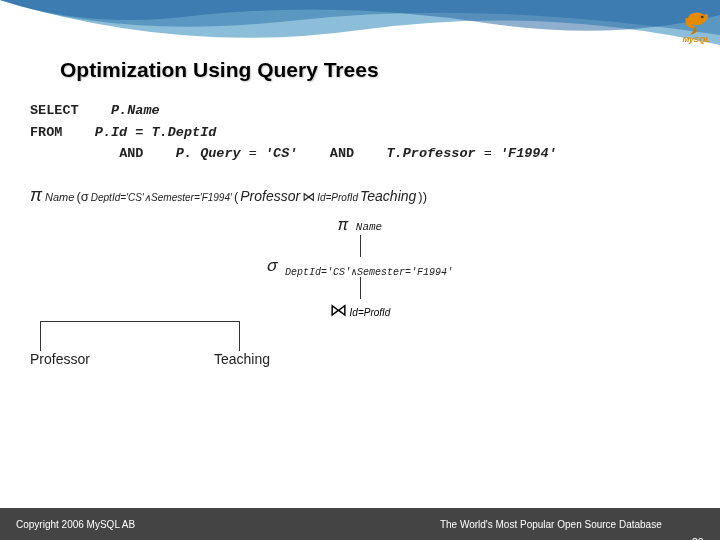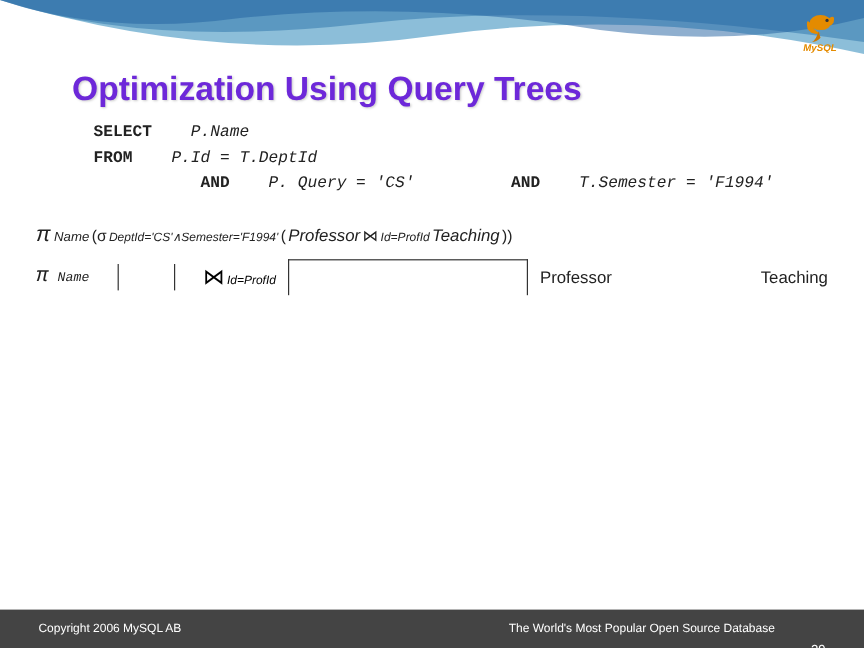--- a/index.html
+++ b/index.html
@@ -23,44 +23,44 @@
 
     .top-banner svg {
       width: 100%;
       height: 100%;
     }
 
     
     .mysql-logo {
       position: absolute;
       top: 8px;
-      right: 20px;
+      right: 7px;
       font-size: 18px;
       font-weight: bold;
       color: #e48b00;
       font-style: italic;
       display: flex;
       align-items: center;
       gap: 4px;
     }
 
     .mysql-dolphin {
       width: 36px;
       height: 36px;
     }
 
     
     .page-title {
       position: absolute;
       top: 58px;
       left: 60px;
       right: 60px;
-      font-size: 28px;
-      font-weight: bold;
-      color: #6d28d9;
+      font-size: 21px;
+      font-weight: bold;
+      color: #000000;
       text-shadow: 1px 1px 2px #ccc;
     }
 
     
     .main-content {
       position: absolute;
       top: 100px;
       left: 30px;
       right: 30px;
       bottom: 40px;
@@ -70,25 +70,25 @@
     .sql-block {
       font-family: 'Courier New', monospace;
       font-size: 13.5px;
       line-height: 1.6;
       color: #222;
       margin-bottom: 20px;
     }
 
     .sql-block .kw {
       font-weight: bold;
-      margin-left: 48px;
     }
 
     .sql-italic {
       font-style: italic;
+      font-weight: bold;
     }
 
     
     .formula-line {
       font-size: 13px;
       margin: 14px 0 10px 0;
       display: flex;
       align-items: baseline;
       flex-wrap: wrap;
       gap: 2px;
@@ -104,22 +104,21 @@
 
     .subscript-text {
       font-size: 10px;
       vertical-align: sub;
       font-style: italic;
     }
 
     
     .tree-container {
       display: flex;
-      flex-direction: row;
-      align-items: center;
+      flex-direction: column;
       margin-top: 10px;
       position: relative;
     }
 
     .tree-node {
       text-align: center;
       font-family: 'Courier New', monospace;
       font-size: 13px;
       font-style: italic;
       color: #222;
@@ -157,21 +156,21 @@
     .bottom-bar {
       position: absolute;
       bottom: 0;
       left: 0;
       right: 0;
       height: 32px;
       background: #444;
       display: flex;
       align-items: center;
       justify-content: space-between;
-      padding: 0 32px;
+      padding: 0 16px;
       color: white;
       font-size: 10px;
     }
 
     .bottom-right {
       display: flex;
       align-items: center;
       gap: 30px;
     }
 
@@ -220,21 +219,21 @@
       <span class="sql-italic">P.Id = T.DeptId</span>
     </div>
     <div>
       &nbsp;&nbsp;&nbsp;&nbsp;&nbsp;&nbsp;&nbsp;&nbsp;&nbsp;&nbsp;
       <span class="kw">AND</span>
       &nbsp;&nbsp;
       <span class="sql-italic">P. Query</span> = <span class="sql-italic">'CS'</span>
       &nbsp;&nbsp;
       <span class="kw">AND</span>
       &nbsp;&nbsp;
-      <span class="sql-italic">T.Semester</span> = <span class="sql-italic">'F1994'</span>
+      <span class="sql-italic">T.Professor</span> = <span class="sql-italic">'F1994'</span>
     </div>
   </div>
 
   <div class="formula-line">
     <span class="pi-symbol">π</span>
     <span style="font-size:11px;font-style:italic;">Name</span>
     <span>(σ</span>
     <span class="subscript-text">DeptId='CS'∧Semester='F1994'</span>
     <span>(</span>
     <span style="font-style:italic;font-size:14px;">Professor</span>
@@ -246,20 +245,24 @@
 
   <div class="tree-container">
 
     <div class="tree-node">
       <span style="font-size:17px;font-style:italic;">π</span>
       <span style="font-size:11px;font-style:italic;"> Name</span>
     </div>
 
     <div class="tree-connector-v"></div>
 
+    <div class="tree-node">
+      <span style="font-size:17px;font-style:italic;">σ</span>
+      <span class="subscript-text">DeptId='CS'∧Semester='F1994'</span>
+    </div>
 
     <div class="tree-connector-v"></div>
 
     <div class="join-node">
       <div style="display:flex;align-items:baseline;gap:2px;">
         <span style="font-size:18px;">⋈</span>
         <span class="subscript-text">Id=ProfId</span>
       </div>
     </div>
 

